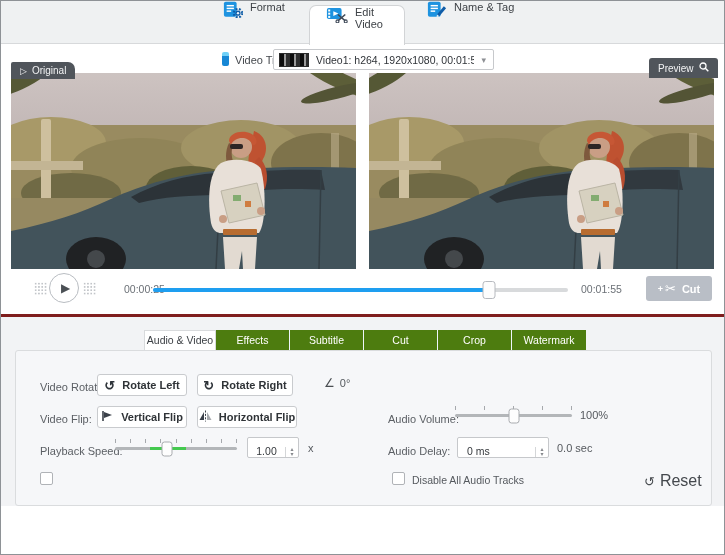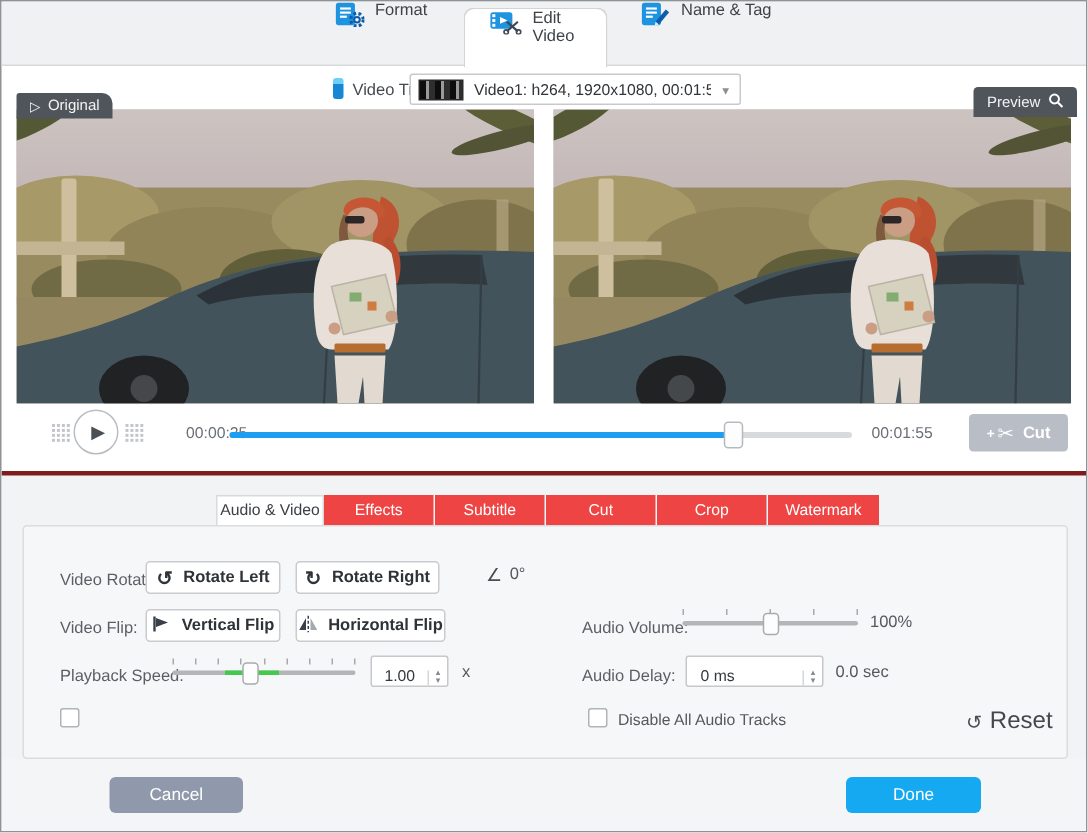--- a/index.html
+++ b/index.html
@@ -52,21 +52,21 @@
        background:#fdfdfd;border:1px solid #b6b9be;border-radius:3px;cursor:pointer;}
   .cut-btn{position:absolute;left:645px;top:275px;width:66px;height:25px;background:#b9bec6;border-radius:3px;
        color:#fff;display:flex;align-items:center;justify-content:center;gap:6px;cursor:pointer;}
   .cut-plus{font-size:9px;font-weight:bold;margin-right:-4px;}
   .cut-scissors{font-size:13px;}
   .cut-text{font-size:11px;font-weight:bold;}
 
   
   .lower{position:absolute;left:0;top:313px;width:100%;height:192px;background:#f2f3f5;border-top:3px solid #7f1d1d;padding-left:28px;}
   .etabs{position:absolute;left:143px;top:13px;display:flex;z-index:4;}
-  .etab{height:20px;line-height:20px;text-align:center;font-size:10.5px;color:#fff;background:#ef4444;
+  .etab{height:20px;line-height:20px;text-align:center;font-size:10.5px;color:#fff;background:#4d7c0f;
        border-right:1px solid #eef6fb;cursor:pointer;}
   .etab:last-child{border-right:none;}
   .etab.active{background:#fff;color:#3c4045;border:1px solid #d8dadc;border-bottom:none;line-height:19px;}
   .w1{width:72px;}.w2{width:74px;}
   .panel{position:absolute;left:14px;top:33px;width:697px;height:156px;background:#f6f7f9;
        border:1px solid #dadcde;border-radius:3px;}
 
   .lbl{position:absolute;font-size:11px;color:#5b5f64;}
   .pbtn{position:absolute;height:22px;background:#fff;border:1px solid #c9cbce;border-radius:3px;
        display:flex;align-items:center;justify-content:center;gap:7px;cursor:pointer;
@@ -356,18 +356,14 @@
       <div class="chk" style="left:24px;top:121px"></div>
       <div class="chk" style="left:376px;top:121px"></div>
       <div class="chk-lbl" style="left:396px;top:123px">Disable All Audio Tracks</div>
       <div class="reset">
         <span class="reset-glyph">↺</span>
         <span class="reset-lbl">Reset</span>
       </div>
     </div>
   </div>
 
-  <div class="footer">
-    <div class="btn btn-cancel">Cancel</div>
-    <div class="btn btn-done">Done</div>
-  </div>
 
 </div>
 
 </body></html>

